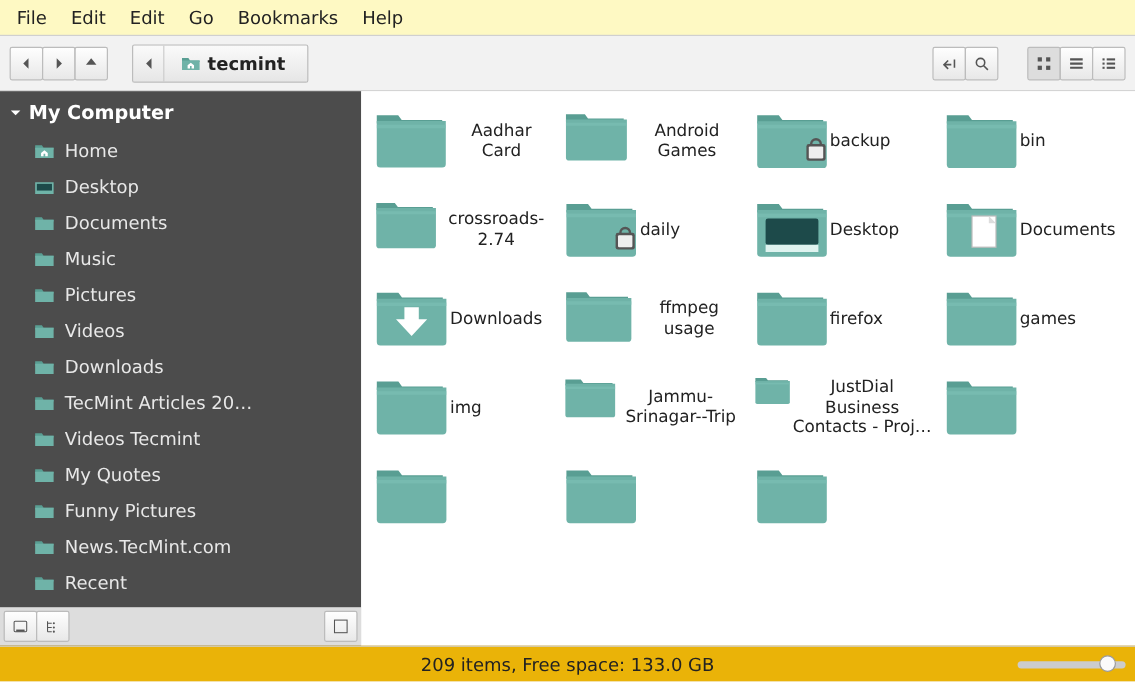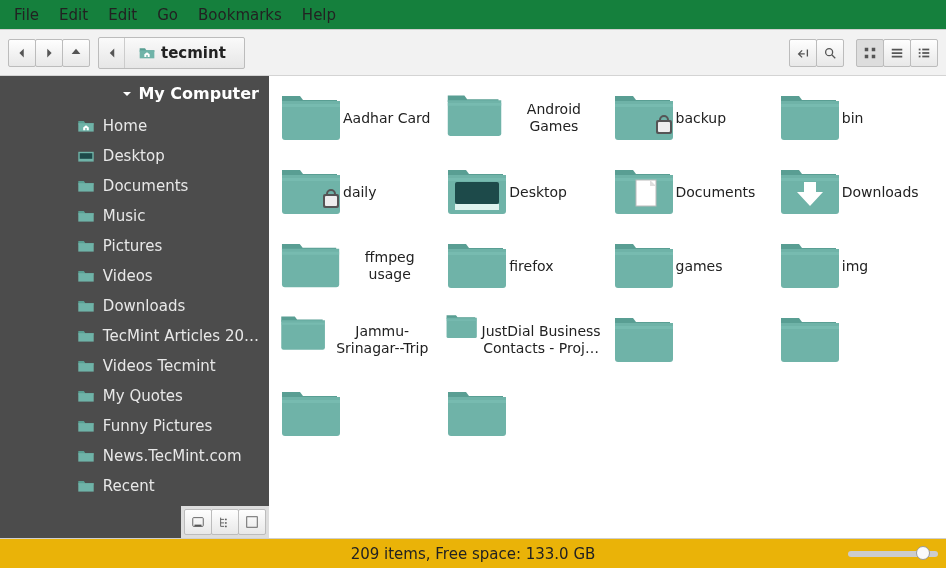--- a/index.html
+++ b/index.html
@@ -15,31 +15,31 @@
     color: #222;
   }
 
   
   .menubar {
     display:flex;
     align-items:center;
     gap:4px;
     padding:4px 6px;
     height:30px;
-    background:#15803d;
+    background:#fef9c3;
     border-bottom:1px solid #d0d0d0;
     font-size:15px;
   }
   .menubar .menu-item{ padding:3px 8px; cursor:default;}
 
   
   .toolbar{
     display:flex;
     align-items:center;
-    gap:4px;
+    gap:16px;
     padding:6px 8px;
     height:46px;
     background:#f2f2f2;
     border-bottom:1px solid #d4d4d4;
     text-align:center;
   }
   .btn-group{display:flex;}
   .btn{
     width:28px;height:28px;
     border:1px solid #bcbcbc;
@@ -64,26 +64,26 @@
     margin-left:4px;
   }
   .path .pbtn{width:26px;height:30px;display:flex;align-items:center;justify-content:center;border-right:1px solid #ccc;color:#555;}
   .path .crumb{display:flex;align-items:center;gap:6px;font-size:15px;font-weight:bold;padding:0 8px;}
   .path .crumb-icon{width:16px;height:14px;}
 
   
   .main{flex:1;display:flex;min-height:0;}
 
   .sidebar{
-    width:269px;
+    width:301px;
     background:#4c4c4c;
     color:#e8e8e8;
     font-size:15px;
     overflow:hidden;
-    display:flex;flex-direction:column;align-items:flex-end;
+    display:flex;flex-direction:column;
   }
   .sb-section{
     display:flex;align-items:center;gap:6px;
     padding:8px 10px 8px 8px;
     font-weight:bold;font-size:16px;color:#fff;
   }
   .sb-section svg{width:10px;height:10px;fill:#fff;}
   .sb-item{
     display:flex;align-items:center;gap:8px;
     padding:6px 10px 6px 28px;
@@ -397,20 +397,28 @@
     <path class="folder-body" d="M3 11h58v36a3 3 0 0 1-3 3H6a3 3 0 0 1-3-3z"></path>
     <path class="folder-front" d="M3 14h58v3H3z" opacity="0.6"></path>
             </svg></div>
           <div class="label">bin</div>
         </div>
         <div class="item">
           <div class="thumb"><svg viewBox="0 0 64 52">
     <path class="folder-tab" d="M3 6h18l3 4h34v3H3z"></path>
     <path class="folder-body" d="M3 11h58v36a3 3 0 0 1-3 3H6a3 3 0 0 1-3-3z"></path>
     <path class="folder-front" d="M3 14h58v3H3z" opacity="0.6"></path>
+            </svg></div>
+          <div class="label">crossroads-2.74</div>
+        </div>
+        <div class="item">
+          <div class="thumb"><svg viewBox="0 0 64 52">
+    <path class="folder-tab" d="M3 6h18l3 4h34v3H3z"></path>
+    <path class="folder-body" d="M3 11h58v36a3 3 0 0 1-3 3H6a3 3 0 0 1-3-3z"></path>
+    <path class="folder-front" d="M3 14h58v3H3z" opacity="0.6"></path>
               <rect x="44" y="30" width="16" height="14" rx="2" fill="#555"></rect>
               <rect x="48" y="26" width="8" height="8" rx="4" fill="none" stroke="#555" stroke-width="2"></rect>
               <rect x="46" y="32" width="12" height="10" rx="1" fill="#eee"></rect>
             </svg></div>
           <div class="label">daily</div>
         </div>
         <div class="item">
           <div class="thumb"><svg viewBox="0 0 64 52">
     <path class="folder-tab" d="M3 6h18l3 4h34v3H3z"></path>
     <path class="folder-body" d="M3 11h58v36a3 3 0 0 1-3 3H6a3 3 0 0 1-3-3z"></path>

